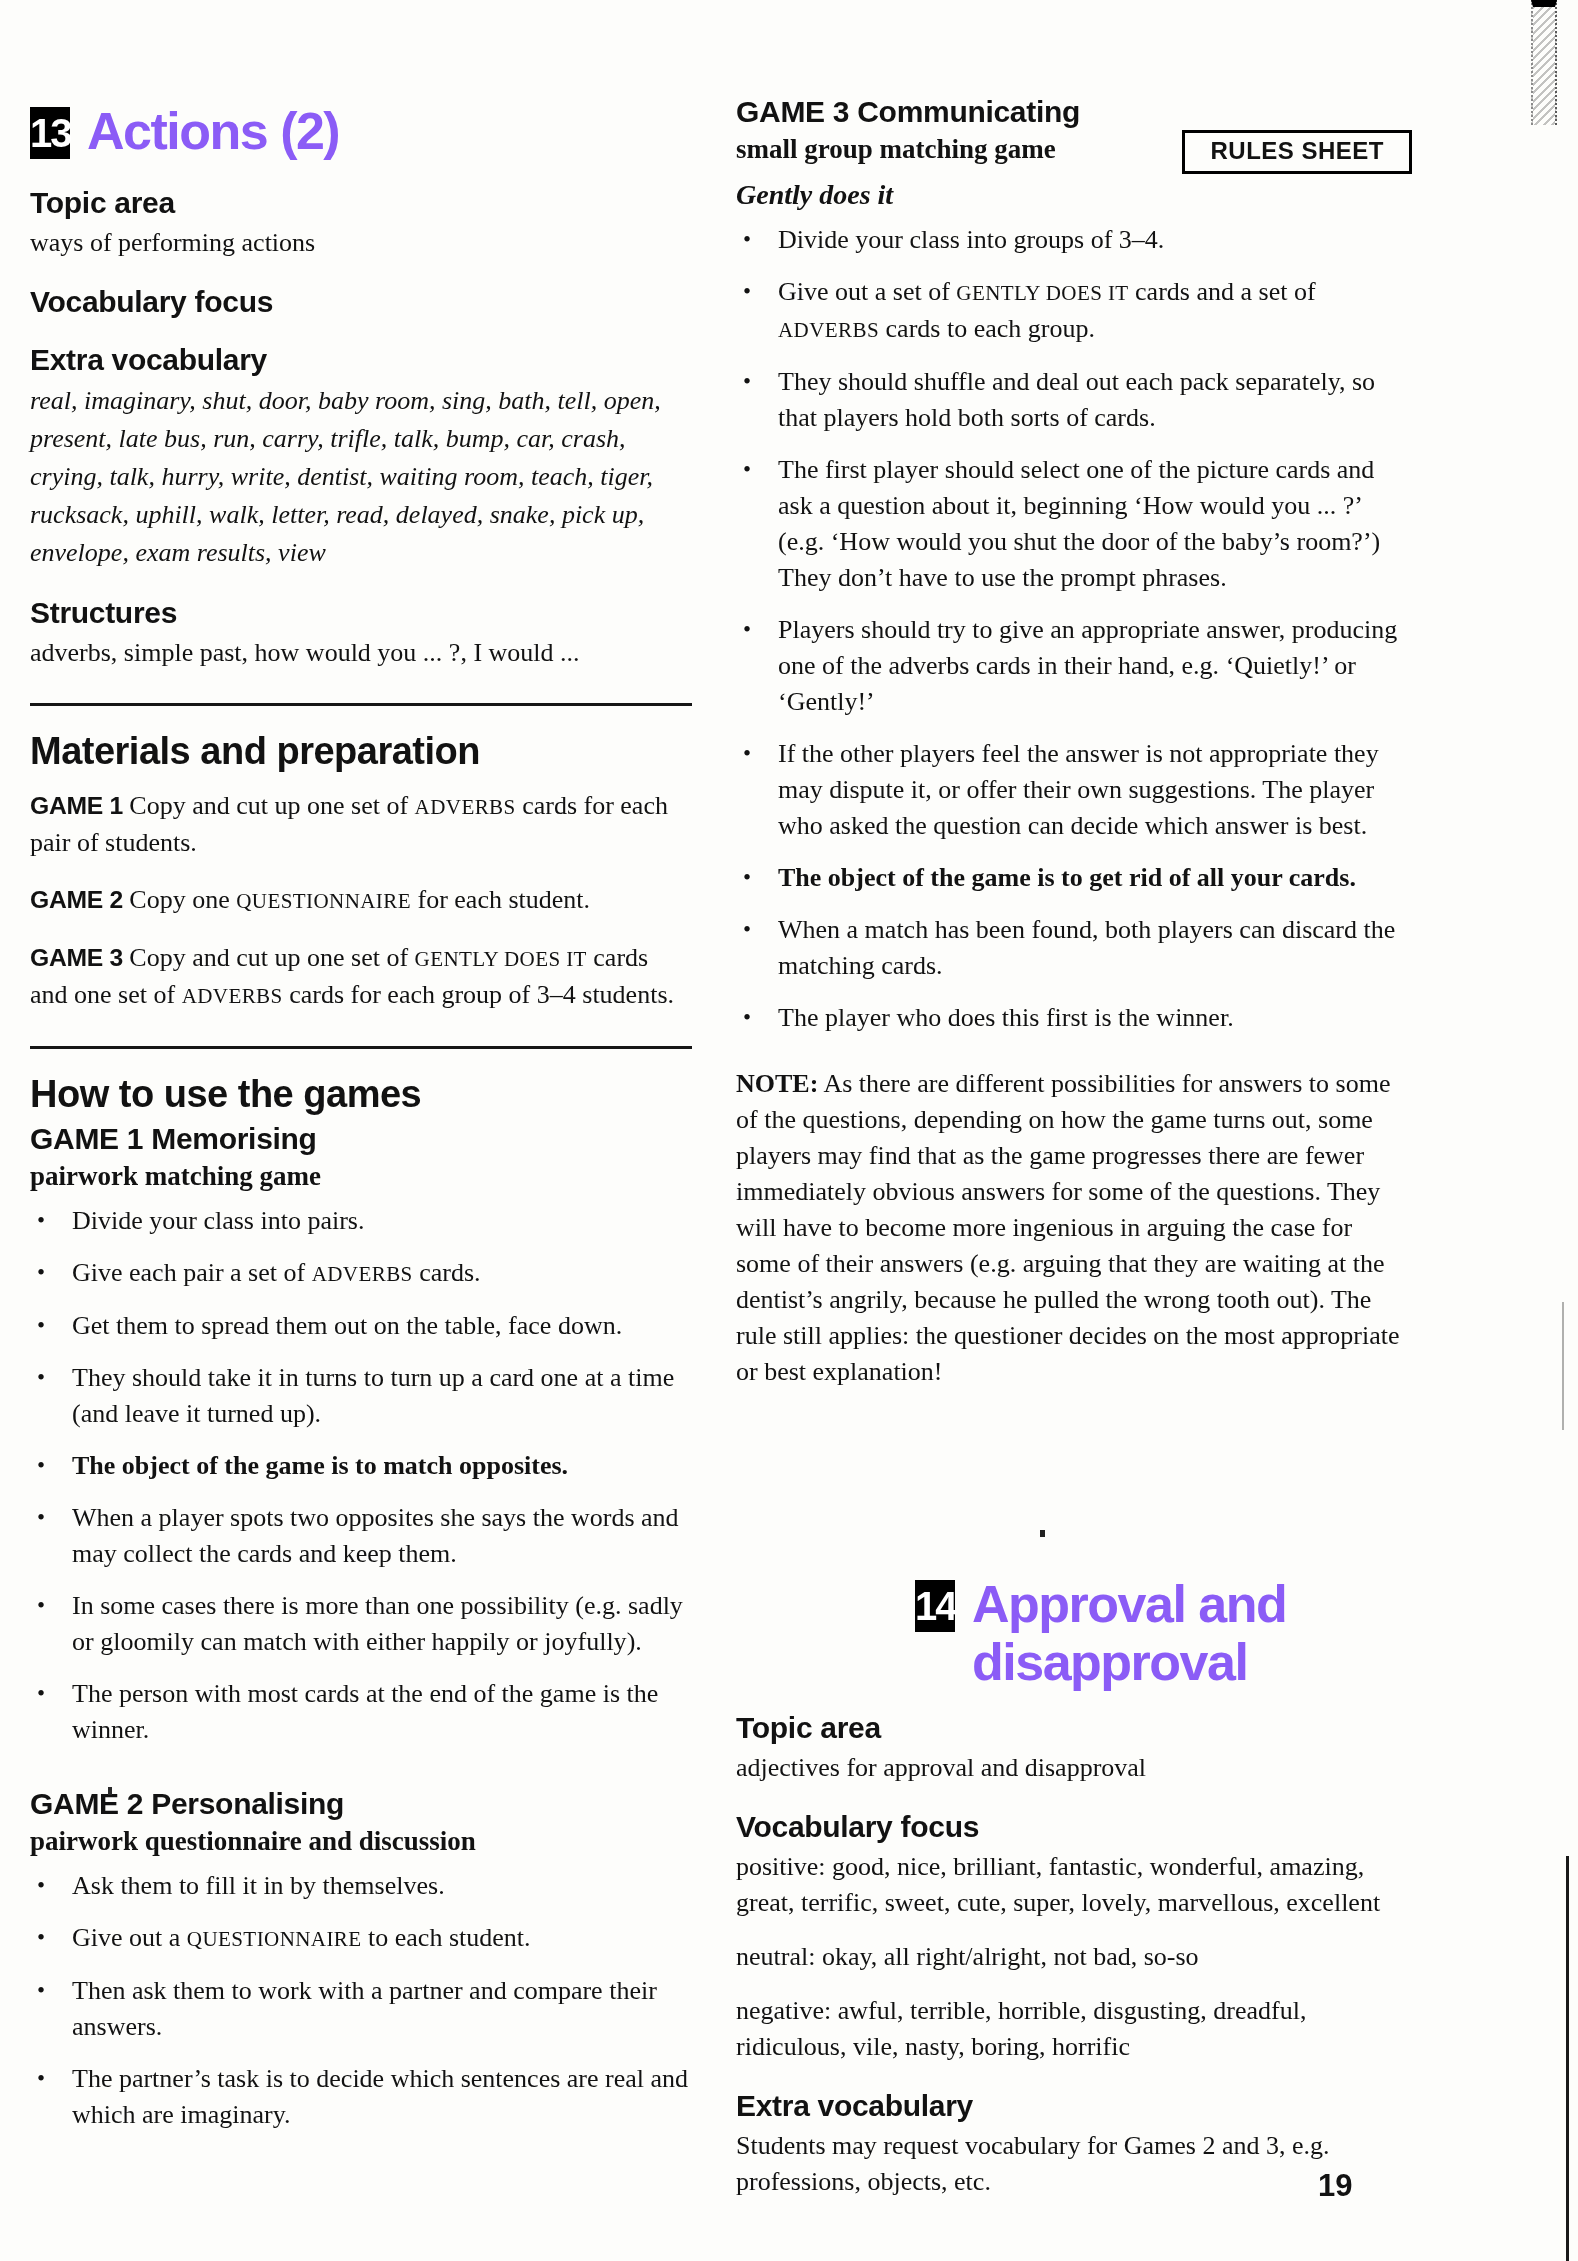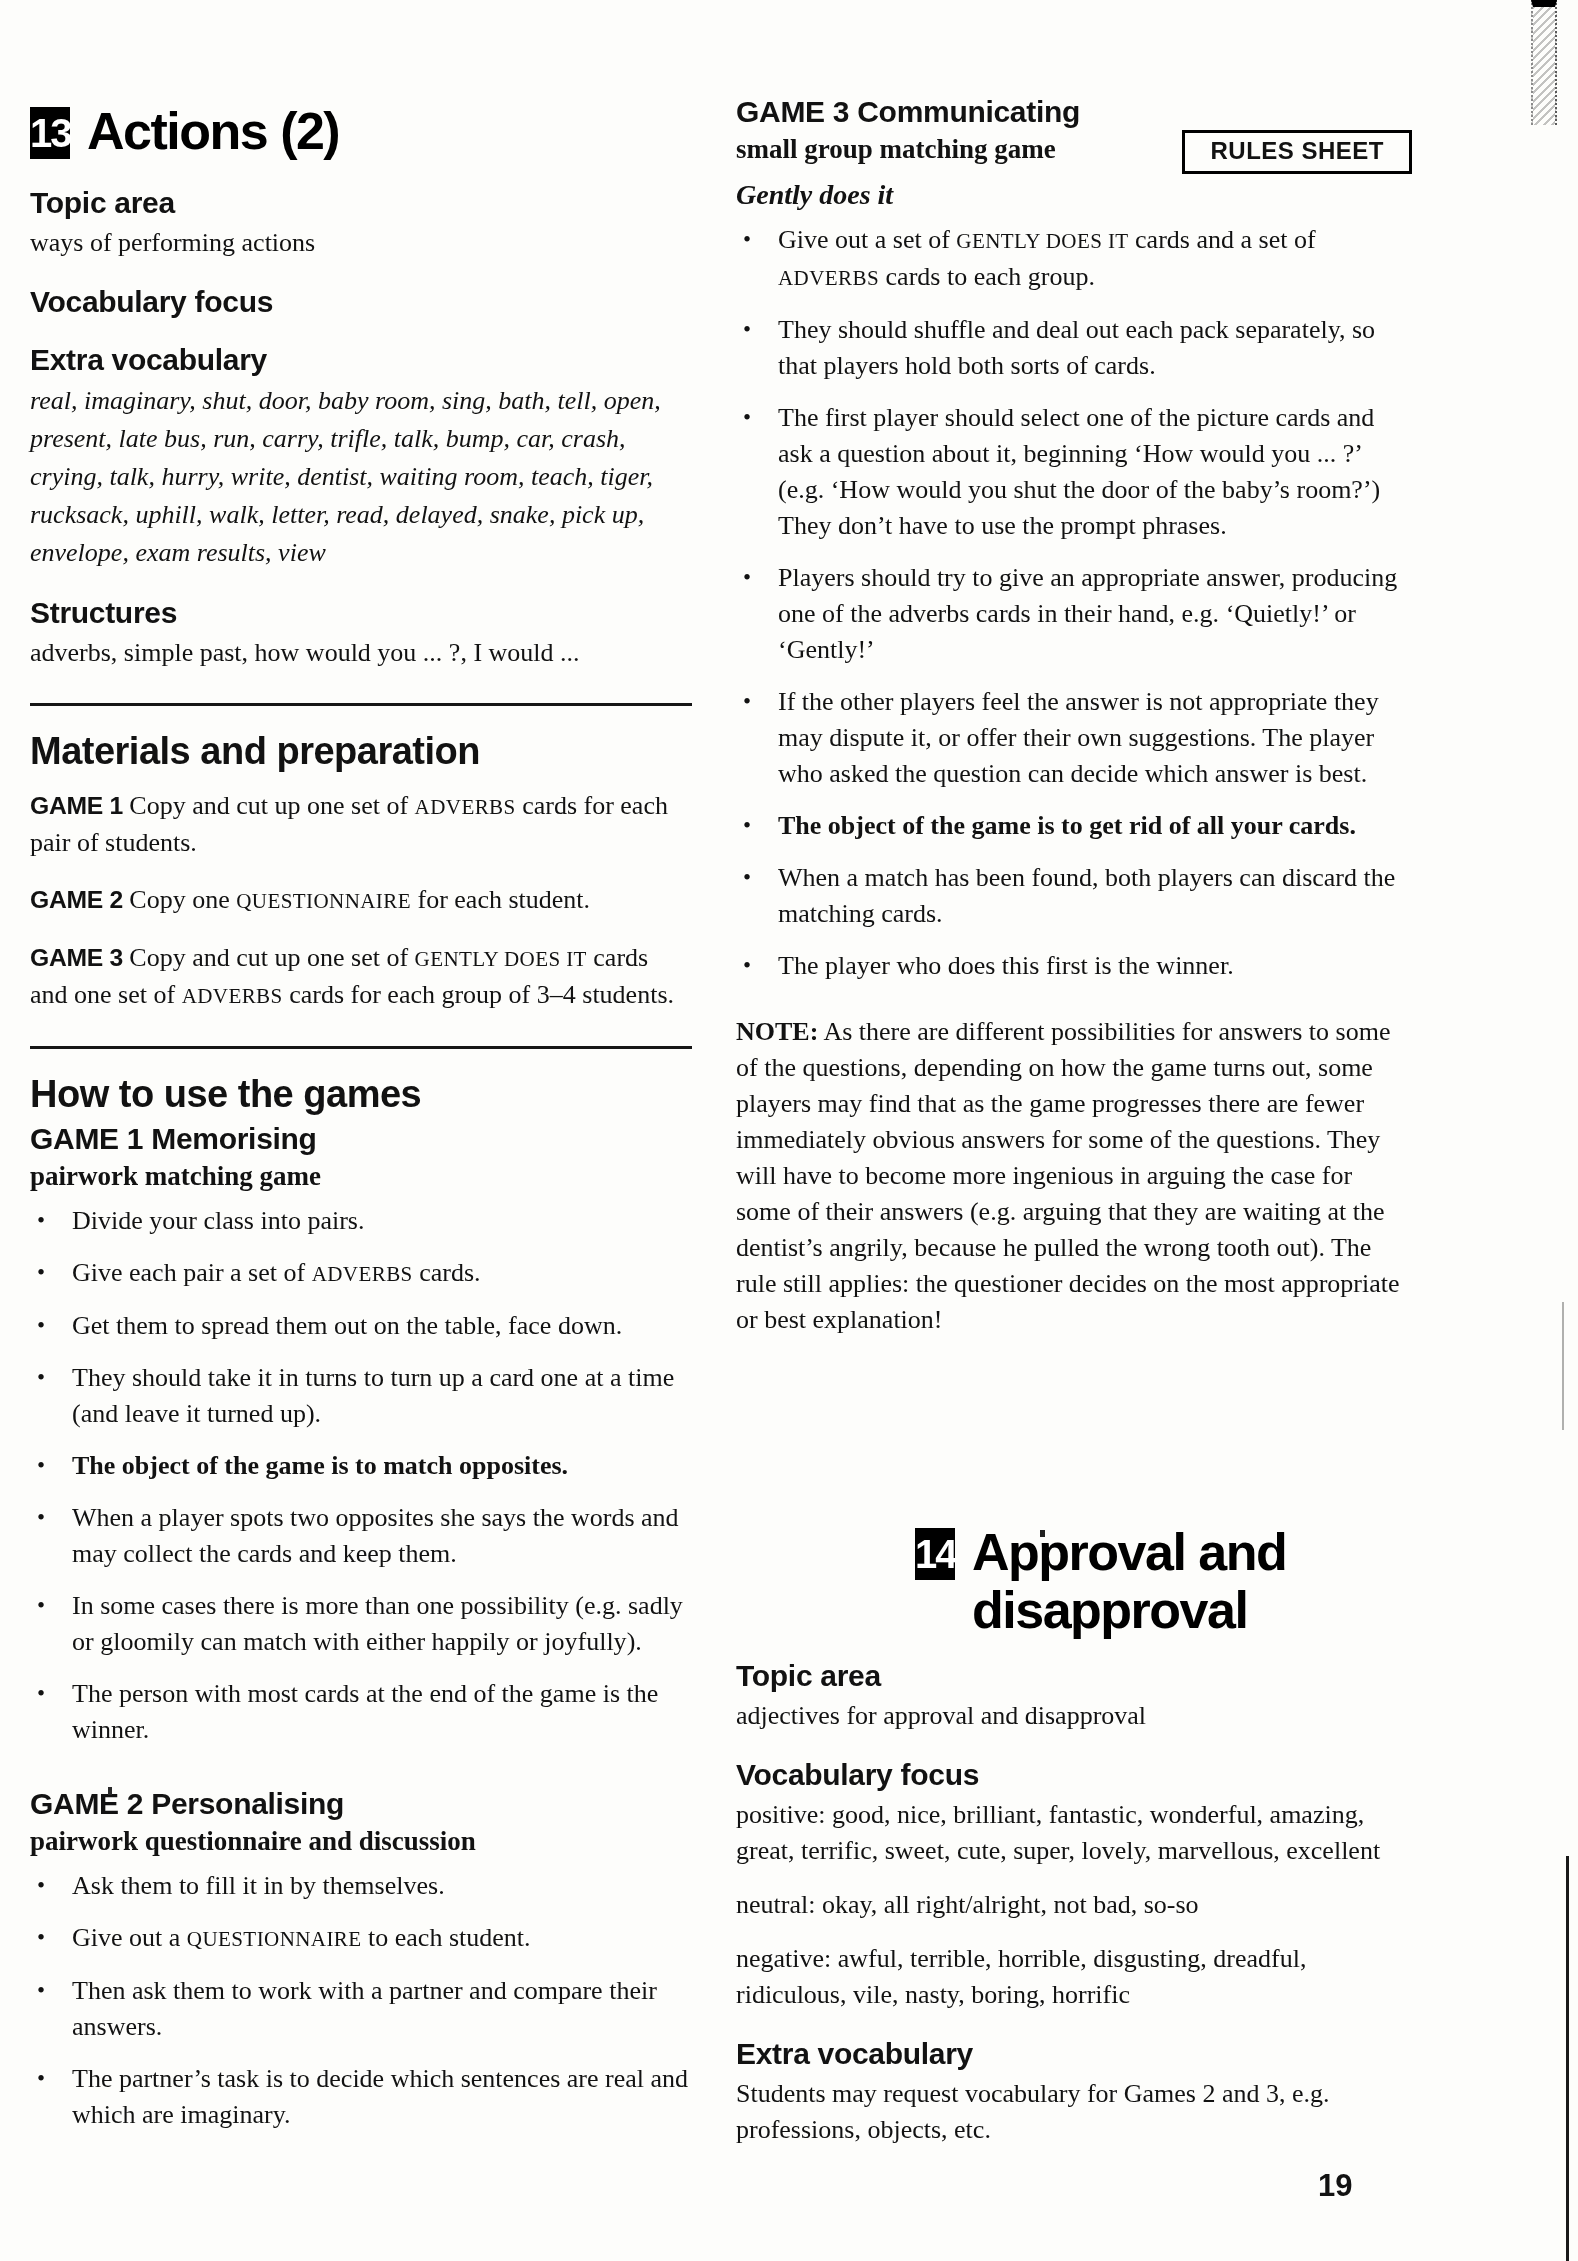--- a/index.html
+++ b/index.html
@@ -15,21 +15,21 @@
   .col-left{left:30px;top:102px;width:662px;}
   .col-right{left:736px;top:94px;width:676px;}
 
   
   .unit-header{display:flex;align-items:flex-start;gap:17px;margin:0 0 26px 0;}
   .unit-box{
     flex:none;display:block;width:40px;height:52px;margin-top:5px;
     background:#000;color:#fff;text-align:center;
     font:bold 40px/52px "Liberation Sans", sans-serif;letter-spacing:-2px;
   }
-  .h1{margin:0;font:bold 52px/58px "Liberation Sans", sans-serif;letter-spacing:-1.5px;color:#000000;}
+  .h1{margin:0;font:bold 52px/58px "Liberation Sans", sans-serif;letter-spacing:-1.5px;color:#8b5cf6;}
   .h1-wrap{width:440px;}
   .h2{margin:0 0 16px 0;font:bold 38px/42px "Liberation Sans", sans-serif;letter-spacing:-0.5px;}
   .h3{margin:0;font:bold 30px/36px "Liberation Sans", sans-serif;letter-spacing:-0.3px;}
   .h4{margin:24px 0 5px 0;font:bold 30px/34px "Liberation Sans", sans-serif;letter-spacing:-0.3px;}
 
   
   .txt{margin:0;font-size:26px;line-height:36px;}
   .it{font-style:italic;line-height:38px;}
   .sub{margin:2px 0 10px 0;font-size:27px;line-height:34px;font-weight:bold;}
   .subi{margin:2px 0 8px 0;font-size:28px;line-height:34px;font-weight:bold;font-style:italic;}
@@ -141,20 +141,21 @@
   <section class="col col-right">
 
     <h3 class="h3">GAME 3 Communicating</h3>
     <div class="subrow">
       <p class="sub">small group matching game</p>
       <div class="rules-box">RULES SHEET</div>
     </div>
     <p class="subi">Gently does it</p>
 
     <ul class="bullets">
+      <li><span>Divide your class into groups of 3–4.</span></li>
       <li><span>Give out a set of </span><span class="run-sc">GENTLY DOES IT</span><span> cards and a set of </span><span class="run-sc">ADVERBS</span><span> cards to each group.</span></li>
       <li><span>They should shuffle and deal out each pack separately, so that players hold both sorts of cards.</span></li>
       <li><span>The first player should select one of the picture cards and ask a question about it, beginning </span><span class="run-i">‘How would you ... ?’</span><span> (e.g. </span><span class="run-i">‘How would you shut the door of the baby’s room?’</span><span>) They don’t have to use the prompt phrases.</span></li>
       <li><span>Players should try to give an appropriate answer, producing one of the adverbs cards in their hand, e.g. </span><span class="run-i">‘Quietly!’</span><span> or </span><span class="run-i">‘Gently!’</span></li>
       <li><span>If the other players feel the answer is not appropriate they may dispute it, or offer their own suggestions. The player who asked the question can decide which answer is best.</span></li>
       <li><span class="run-b">The object of the game is to get rid of all your cards.</span></li>
       <li><span>When a match has been found, both players can discard the matching cards.</span></li>
       <li><span>The player who does this first is the winner.</span></li>
     </ul>
 

